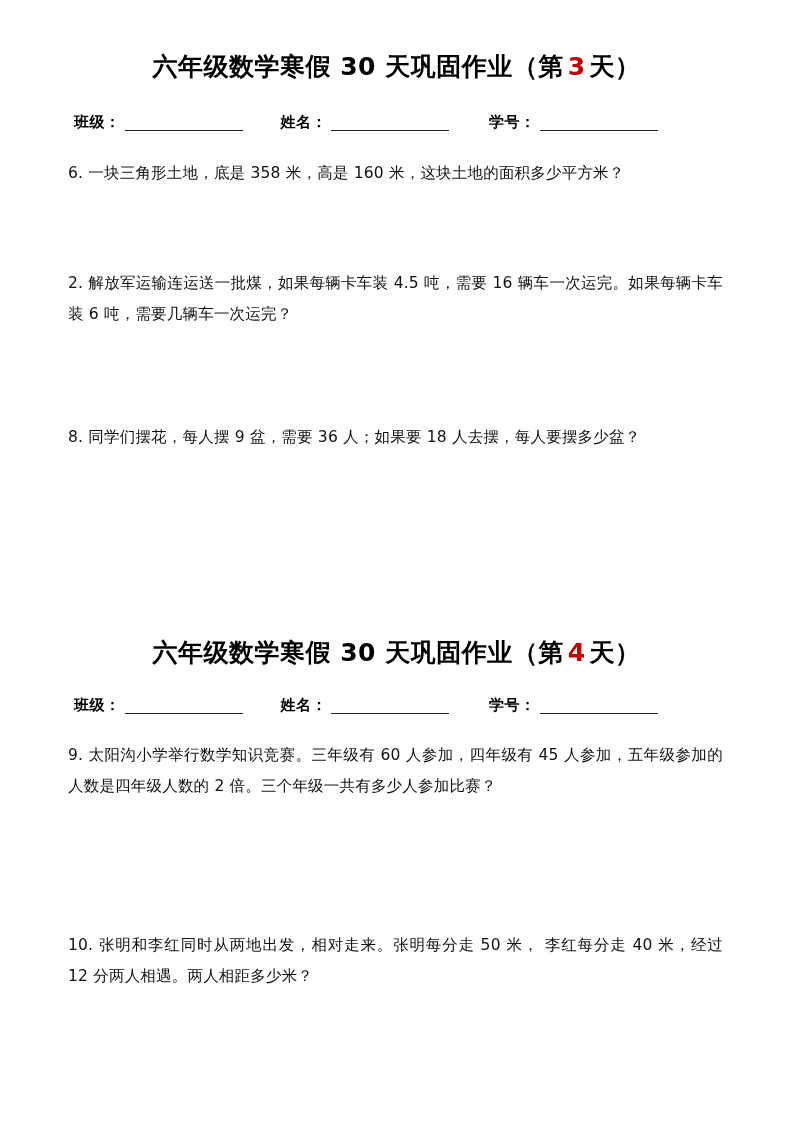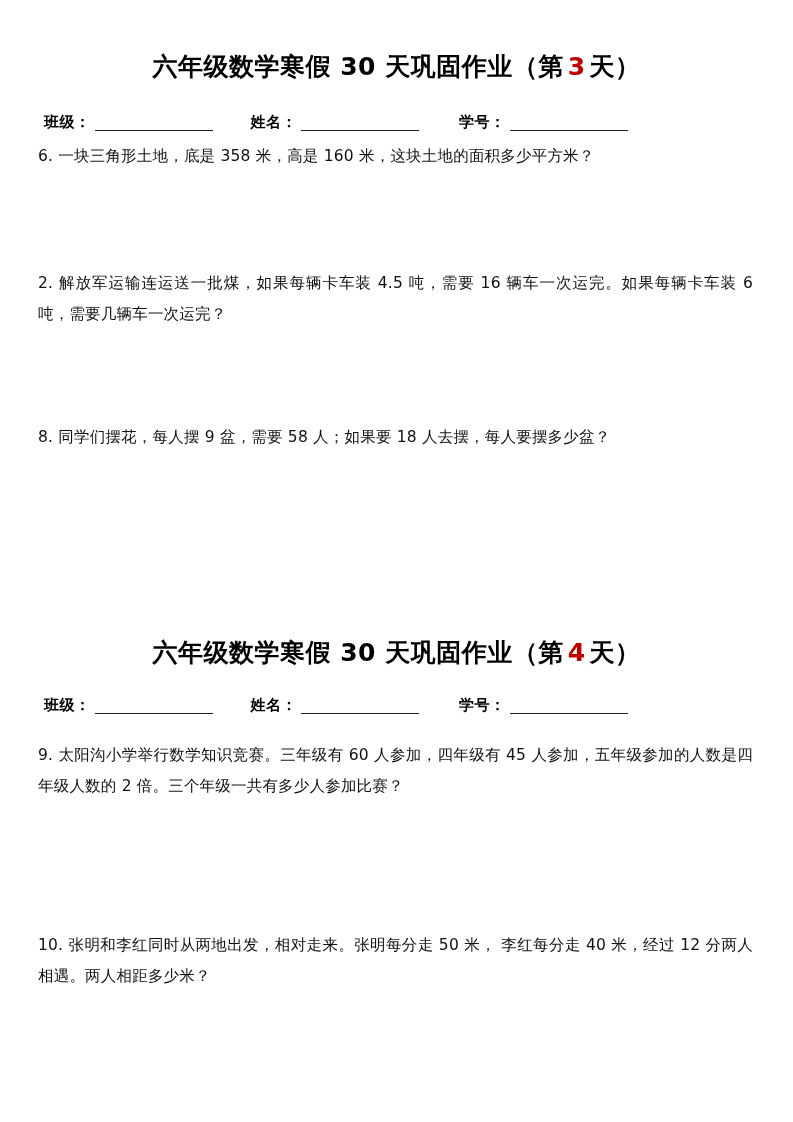--- a/index.html
+++ b/index.html
@@ -12,21 +12,21 @@
     background: #ffffff;
     font-family: "Liberation Serif", "DejaVu Serif", serif;
     color: #1a1a1a;
     overflow: hidden;
   }
   .page {
     position: relative;
     width: 793px;
     height: 1122px;
     box-sizing: border-box;
-    padding: 0 32px;
+    padding: 0 62px;
   }
 
   .section {
     position: relative;
   }
 
   .doc-title {
     text-align: center;
     font-family: "DejaVu Sans", "Liberation Sans", sans-serif;
     font-weight: bold;
@@ -74,21 +74,21 @@
     line-height: 2.0;
     color: #111111;
     text-align: justify;
     letter-spacing: 0.2px;
   }
 
   
   #section-day3 { }
   #title-day3 { position: absolute; top: 50px; left: 0; right: 0; }
   #meta-day3  { position: absolute; top: 113px; left: 12px; right: 12px; }
-  #q6  { position: absolute; top: 141px; left: 6px; right: 8px; }
+  #q6  { position: absolute; top: 158px; left: 6px; right: 8px; }
   #q7  { position: absolute; top: 268px; left: 6px; right: 8px; }
   #q8  { position: absolute; top: 422px; left: 6px; right: 8px; }
 
   #title-day4 { position: absolute; top: 636px; left: 0; right: 0; }
   #meta-day4  { position: absolute; top: 696px; left: 12px; right: 12px; }
   #q9  { position: absolute; top: 740px; left: 6px; right: 8px; }
   #q10 { position: absolute; top: 930px; left: 6px; right: 8px; }
 </style>
 </head>
 <body>
@@ -113,21 +113,21 @@
       </div>
       <div class="meta-gap-2"></div>
       <div class="meta-field">
         <span class="meta-label">学号：</span>
         <span class="meta-line"></span>
       </div>
     </div>
 
     <div class="question" id="q6">6. 一块三角形土地，底是 358 米，高是 160 米，这块土地的面积多少平方米？</div>
     <div class="question" id="q7">2. 解放军运输连运送一批煤，如果每辆卡车装 4.5 吨，需要 16 辆车一次运完。如果每辆卡车装 6 吨，需要几辆车一次运完？</div>
-    <div class="question" id="q8">8. 同学们摆花，每人摆 9 盆，需要 58 人；如果要 18 人去摆，每人要摆多少盆？</div>
+    <div class="question" id="q8">8. 同学们摆花，每人摆 9 盆，需要 36 人；如果要 18 人去摆，每人要摆多少盆？</div>
   </div>
 
   <div class="section" id="section-day4">
 
     <div class="doc-title" id="title-day4">
       <span>六年级数学寒假 30 天巩固作业（第</span><span class="day-number">4</span><span>天）</span>
     </div>
 
     <div class="meta-row" id="meta-day4">
       <div class="meta-field">

